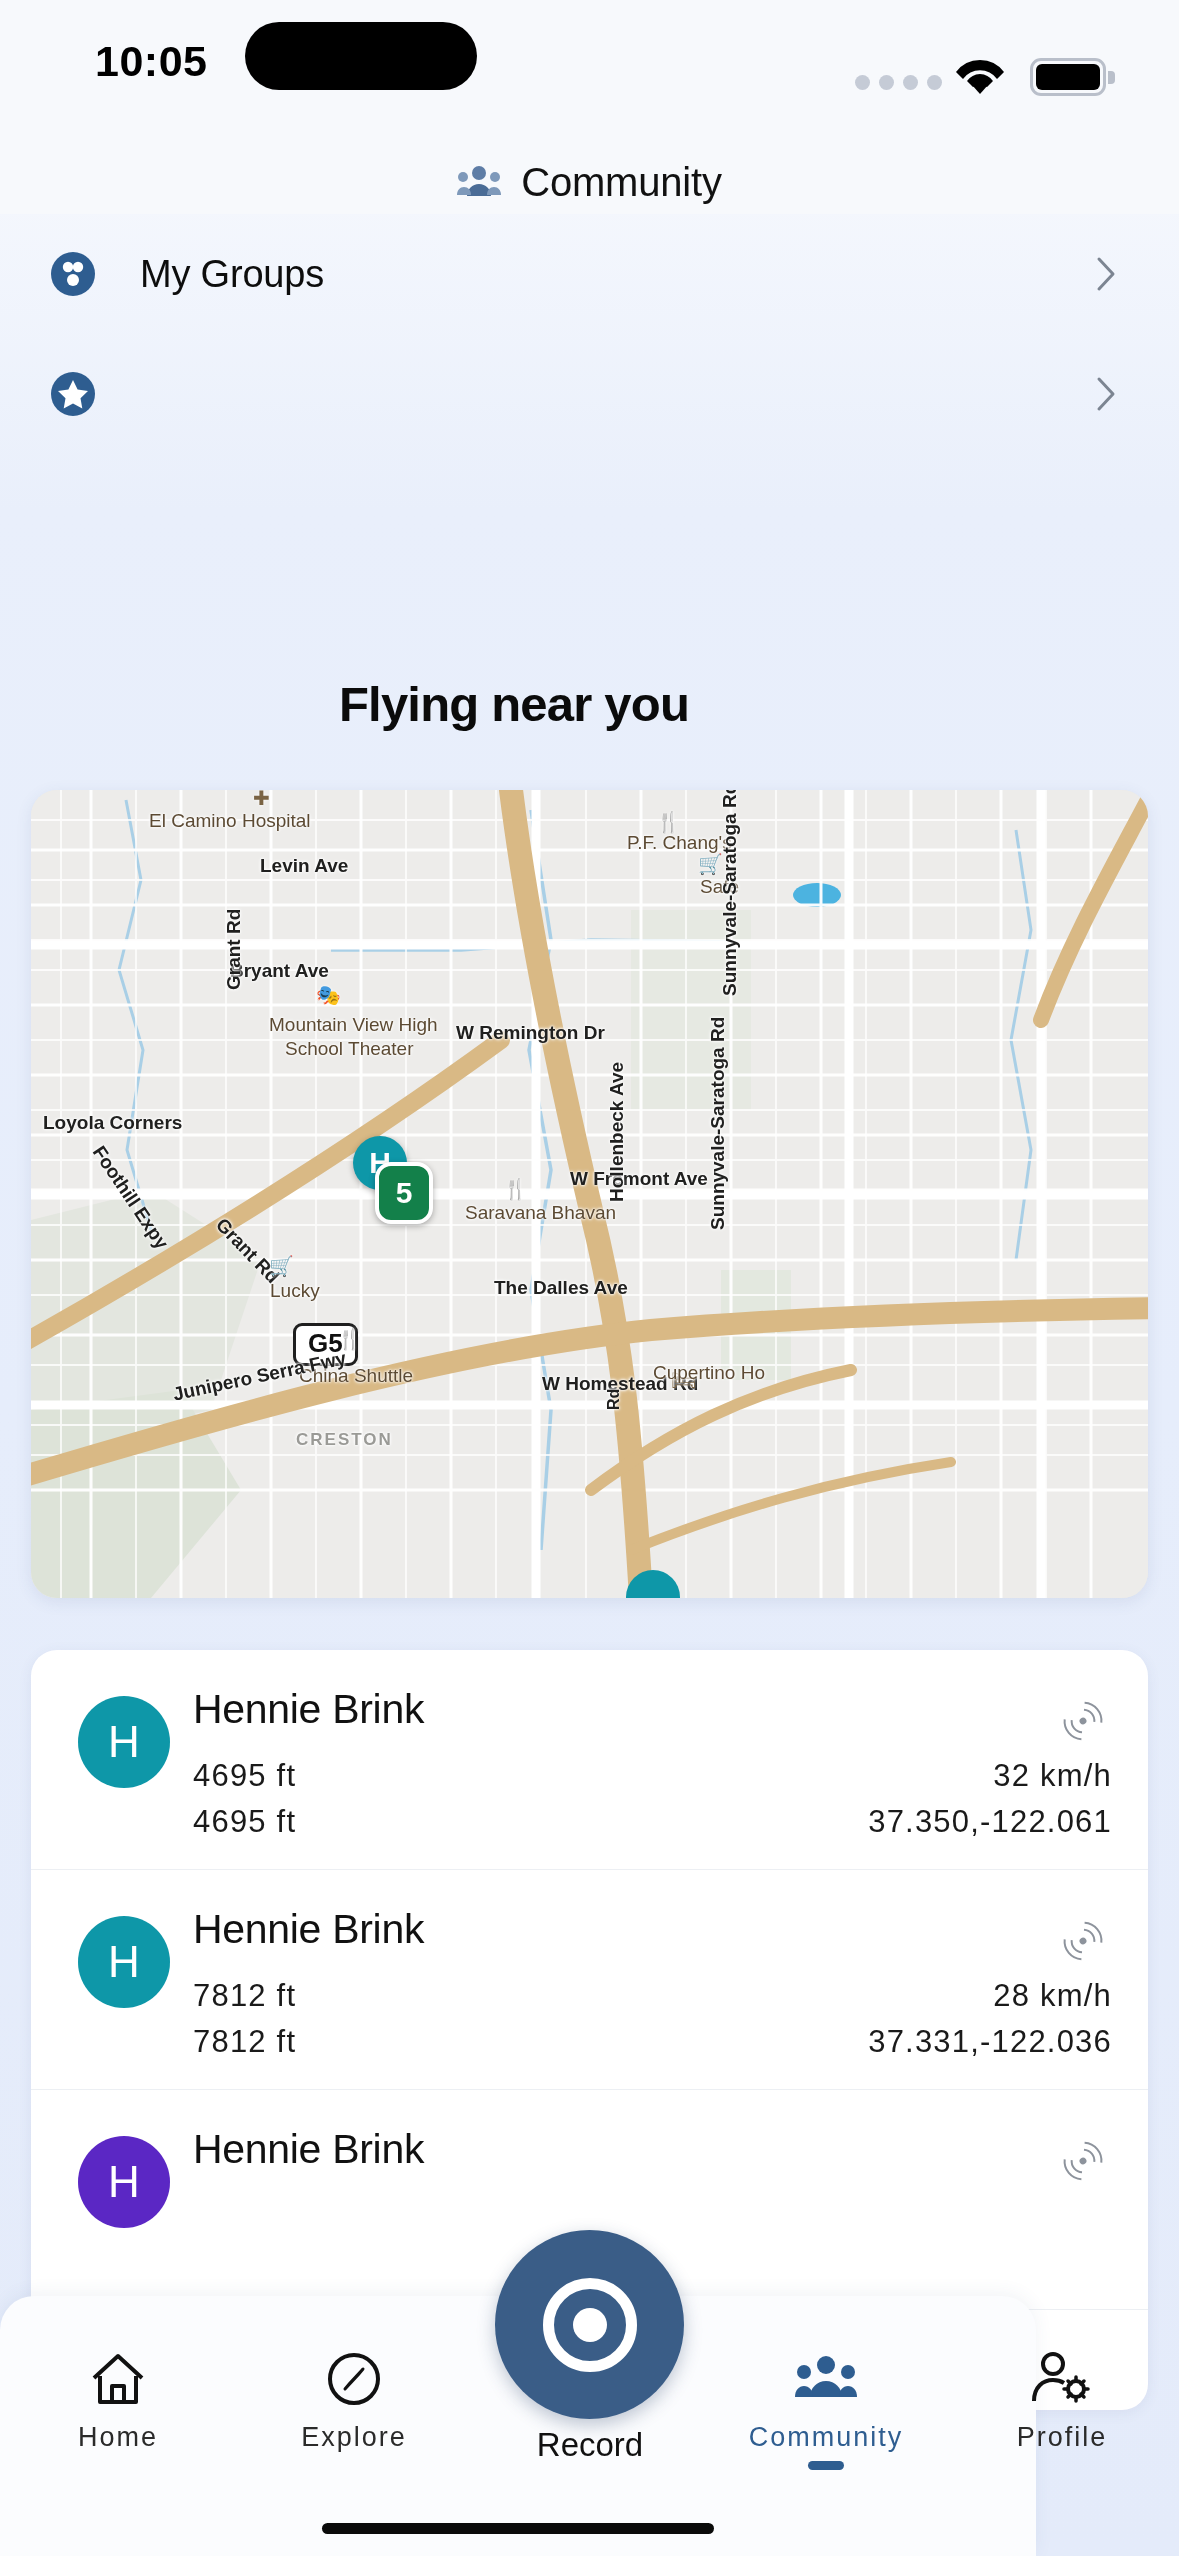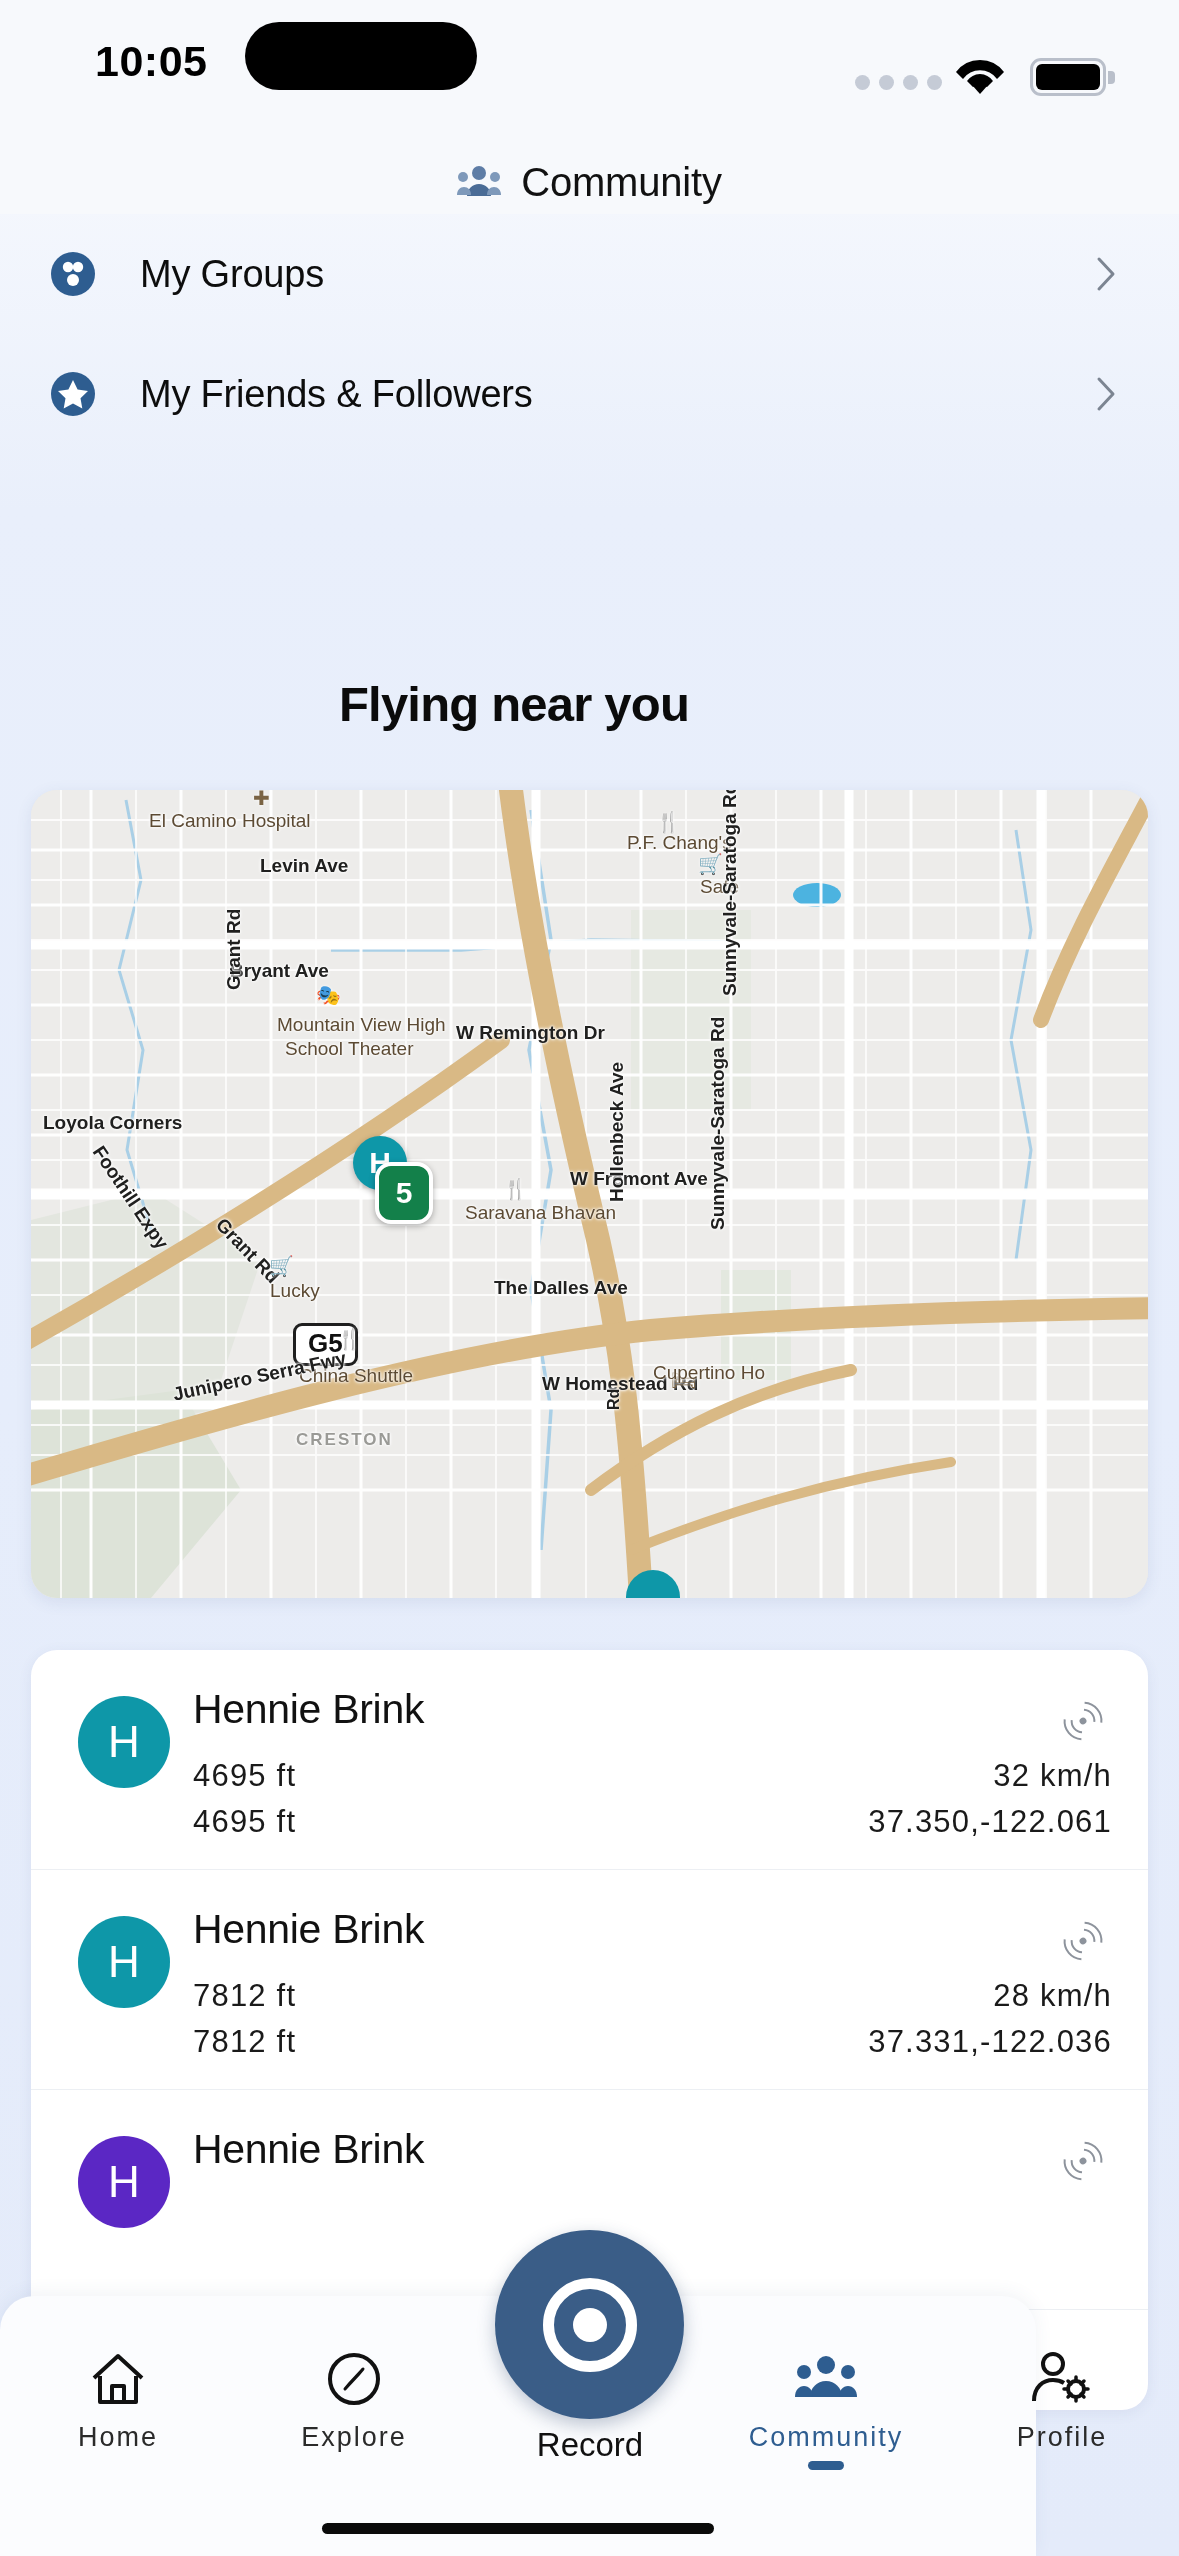--- a/index.html
+++ b/index.html
@@ -254,21 +254,20 @@
     </span>
   </div>
 
   <div class="menu-row">
     <span class="m-icon">
       <svg width="48" height="48" viewBox="0 0 48 48">
         <circle cx="24" cy="24" r="22" fill="#2e5d90"></circle>
         <path d="M24 10 L28.6 19.4 L39 20.9 L31.5 28.2 L33.3 38.5 L24 33.6 L14.7 38.5 L16.5 28.2 L9 20.9 L19.4 19.4 Z" fill="#fff"></path>
       </svg>
     </span>
-    <span class="m-label">My Friends &amp; Followers</span>
     <span class="m-chevron">
       <svg width="22" height="36" viewBox="0 0 22 36">
           <path d="M4 3 L18 18 L4 33" fill="none" stroke="#7c8592" stroke-width="3" stroke-linecap="round" stroke-linejoin="round"></path>
         </svg>
     </span>
   </div>
 </div>
 
 <div id="section-title">Flying near you</div>
 
@@ -354,21 +353,21 @@
       <path d="M560 700 C640 640, 720 600, 820 580" stroke-width="12"></path>
       <path d="M600 760 C700 720, 800 690, 920 672" stroke-width="10"></path>
     </g>
   </svg>
 
   <div class="map-label poi" style="left:118px; top:20px;">El Camino Hospital</div>
   <div class="poi-glyph" style="left:222px; top:-4px;">✚</div>
   <div class="map-label" style="left:229px; top:65px;">Levin Ave</div>
   <div class="map-label" style="left:199px; top:170px;">Bryant Ave</div>
   <div class="poi-glyph" style="left:285px; top:193px;">🎭</div>
-  <div class="map-label poi" style="left:246px; top:224px;">Mountain View High</div>
+  <div class="map-label poi" style="left:238px; top:224px;">Mountain View High</div>
   <div class="map-label poi" style="left:254px; top:248px;">School Theater</div>
   <div class="map-label vert" style="left:192px; top:200px; transform:rotate(-90deg);">Grant Rd</div>
   <div class="map-label" style="left:12px; top:322px;">Loyola Corners</div>
   <div class="map-label" style="left:425px; top:232px;">W Remington Dr</div>
   <div class="poi-glyph" style="left:625px; top:20px;">🍴</div>
   <div class="map-label poi" style="left:596px; top:42px;">P.F. Chang's</div>
   <div class="poi-glyph" style="left:667px; top:62px;">🛒</div>
   <div class="map-label poi" style="left:669px; top:86px;">Safe</div>
   <div class="map-label vert" style="left:688px; top:206px; transform:rotate(-90deg);">Sunnyvale-Saratoga Rd</div>
   <div class="map-label" style="left:539px; top:378px;">W Fremont Ave</div>

